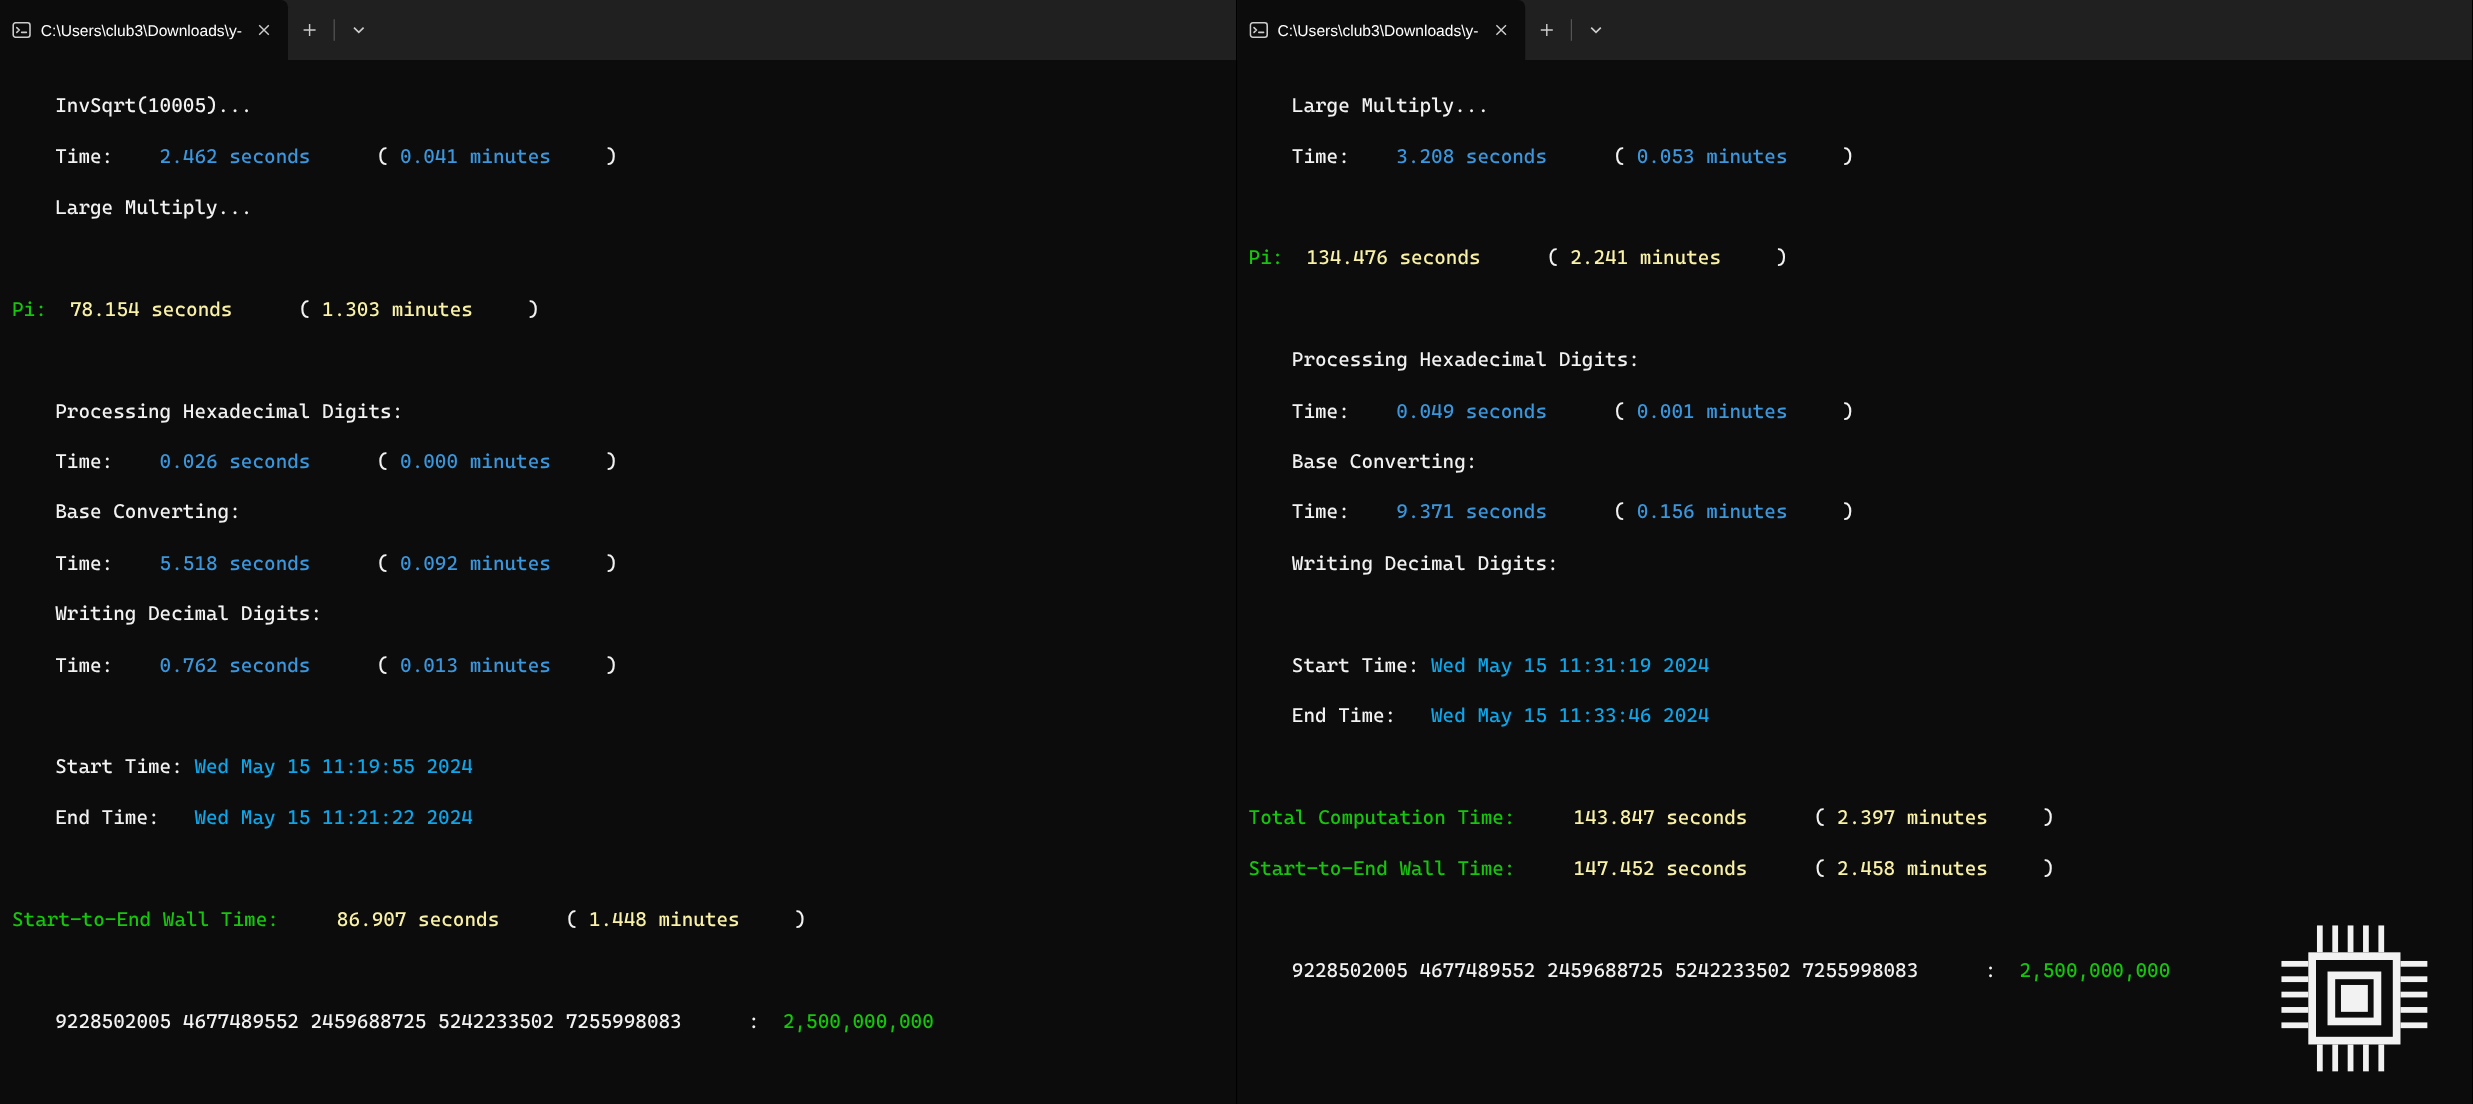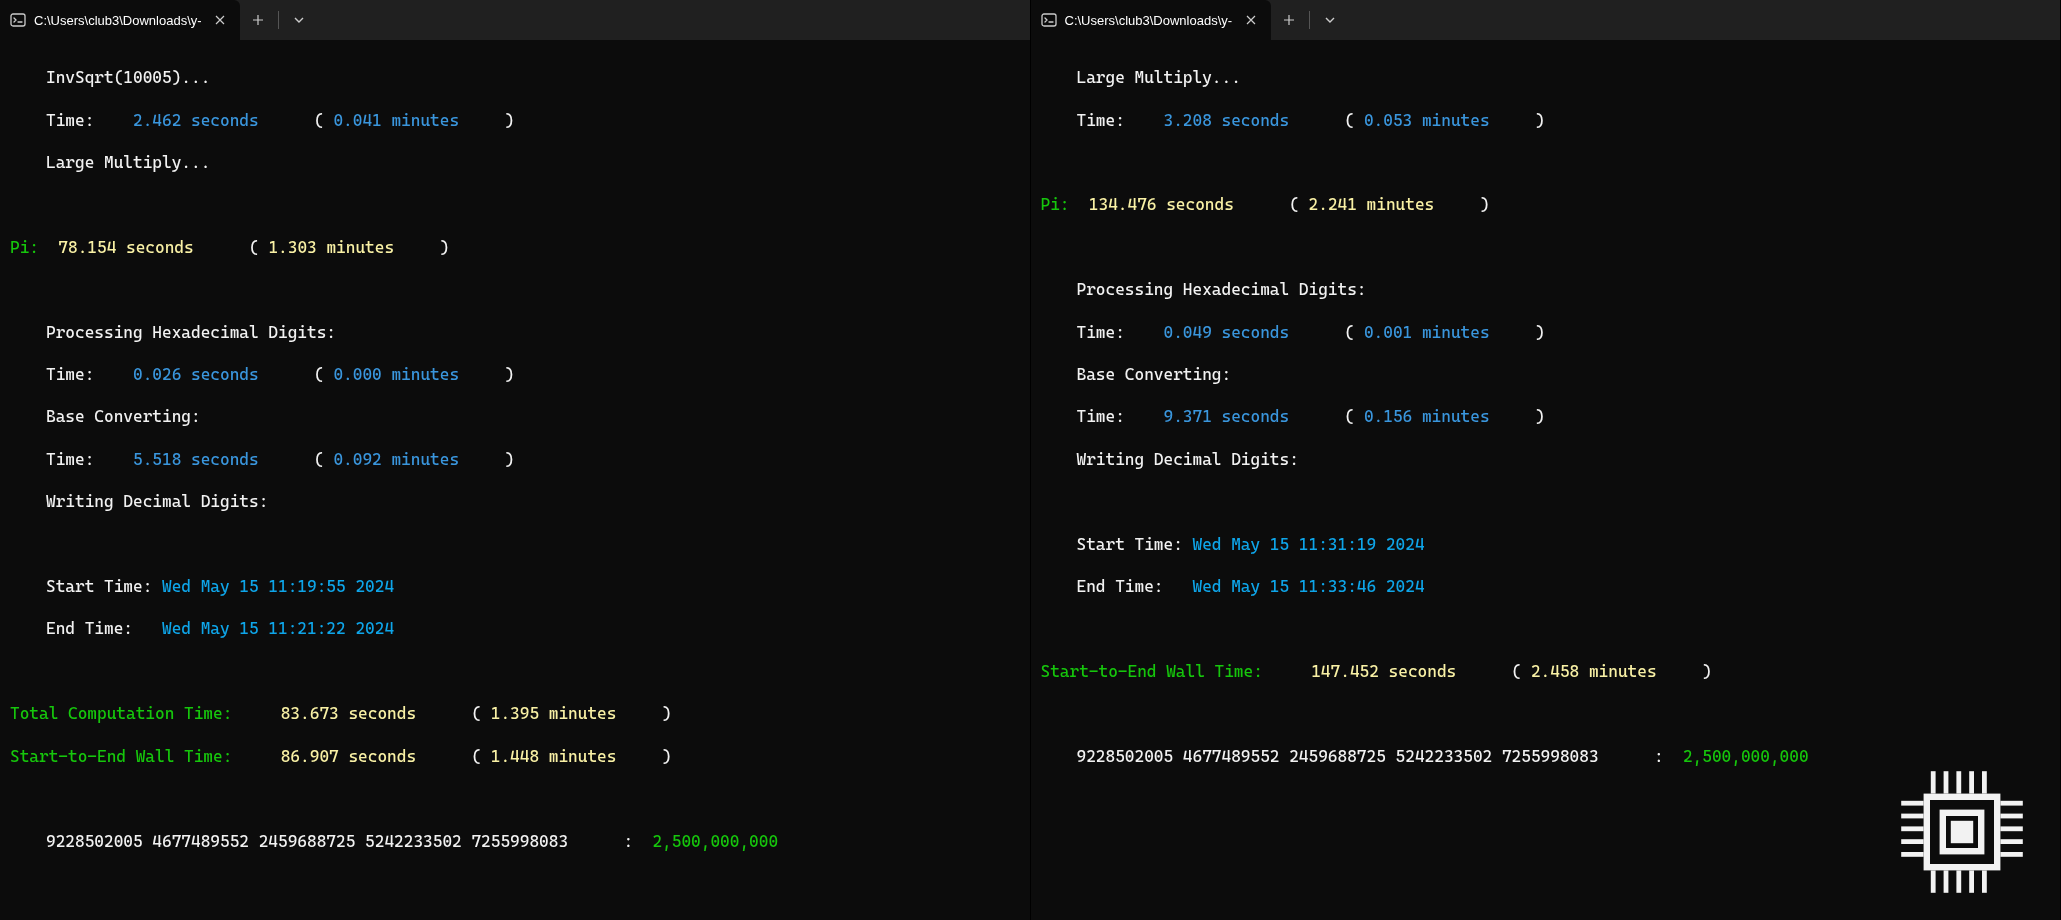--- a/index.html
+++ b/index.html
@@ -17,21 +17,21 @@
     height: 100%;
     background: #0c0c0c;
     display: flex;
     flex-direction: column;
     position: relative;
     border-right: 1px solid #000;
   }
   .pane.left { width: 50%; }
   .pane.right { width: 50%; }
   .titlebar {
-    height: 40px;
+    height: 50px;
     background: #202020;
     display: flex;
     align-items: center;
     user-select: none;
   }
   .tab {
     height: 100%;
     background: #0c0c0c;
     display: flex;
     align-items: center;
@@ -130,25 +130,25 @@
 <div class="line"><span class="white">Time:    </span><span class="cyan">2.462 seconds  </span><span class="white">( </span><span class="cyan">0.041 minutes</span><span class="white"> )</span></div>
 <div class="line"><span class="white">Large Multiply...</span></div>
 <div class="line"> </div>
 <div class="line"><span class="lime">Pi:  </span><span class="byellow">78.154 seconds  </span><span class="white">( </span><span class="byellow">1.303 minutes</span><span class="white"> )</span></div>
 <div class="line"> </div>
 <div class="line"><span class="white">Processing Hexadecimal Digits:</span></div>
 <div class="line"><span class="white">Time:    </span><span class="cyan">0.026 seconds  </span><span class="white">( </span><span class="cyan">0.000 minutes</span><span class="white"> )</span></div>
 <div class="line"><span class="white">Base Converting:</span></div>
 <div class="line"><span class="white">Time:    </span><span class="cyan">5.518 seconds  </span><span class="white">( </span><span class="cyan">0.092 minutes</span><span class="white"> )</span></div>
 <div class="line"><span class="white">Writing Decimal Digits:</span></div>
+<div class="line"><span class="white">Time:    </span><span class="cyan">0.762 seconds  </span><span class="white">( </span><span class="cyan">0.013 minutes</span><span class="white"> )</span></div>
 <div class="line"> </div>
 <div class="line"><span class="white">Start Time: </span><span class="yellow">Wed May 15 11:19:55 2024</span></div>
 <div class="line"><span class="white">End Time:   </span><span class="yellow">Wed May 15 11:21:22 2024</span></div>
 <div class="line"> </div>
-<div class="line"><span class="lime">Total Computation Time:     </span><span class="byellow">83.673 seconds  </span><span class="white">( </span><span class="byellow">1.395 minutes</span><span class="white"> )</span></div>
 <div class="line"><span class="lime">Start-to-End Wall Time:     </span><span class="byellow">86.907 seconds  </span><span class="white">( </span><span class="byellow">1.448 minutes</span><span class="white"> )</span></div>
 <div class="line"> </div>
 <div class="line"><span class="white">9228502005 4677489552 2459688725 5242233502 7255998083</span><span class="white">  :  </span><span class="lime">2,500,000,000</span></div>
 
 
 
 
 
 
 
@@ -193,20 +193,21 @@
 <div class="line"> </div>
 <div class="line"><span class="white">Processing Hexadecimal Digits:</span></div>
 <div class="line"><span class="white">Time:    </span><span class="cyan">0.049 seconds  </span><span class="white">( </span><span class="cyan">0.001 minutes</span><span class="white"> )</span></div>
 <div class="line"><span class="white">Base Converting:</span></div>
 <div class="line"><span class="white">Time:    </span><span class="cyan">9.371 seconds  </span><span class="white">( </span><span class="cyan">0.156 minutes</span><span class="white"> )</span></div>
 <div class="line"><span class="white">Writing Decimal Digits:</span></div>
 <div class="line"> </div>
 <div class="line"><span class="white">Start Time: </span><span class="yellow">Wed May 15 11:31:19 2024</span></div>
 <div class="line"><span class="white">End Time:   </span><span class="yellow">Wed May 15 11:33:46 2024</span></div>
 <div class="line"> </div>
+<div class="line"><span class="lime">Total Computation Time:     </span><span class="byellow">143.847 seconds  </span><span class="white">( </span><span class="byellow">2.397 minutes</span><span class="white"> )</span></div>
 <div class="line"><span class="lime">Start-to-End Wall Time:     </span><span class="byellow">147.452 seconds  </span><span class="white">( </span><span class="byellow">2.458 minutes</span><span class="white"> )</span></div>
 <div class="line"> </div>
 <div class="line"><span class="white">9228502005 4677489552 2459688725 5242233502 7255998083</span><span class="white">  :  </span><span class="lime">2,500,000,000</span></div>
 <div class="line"> </div>
 
 
 
 
 
 

